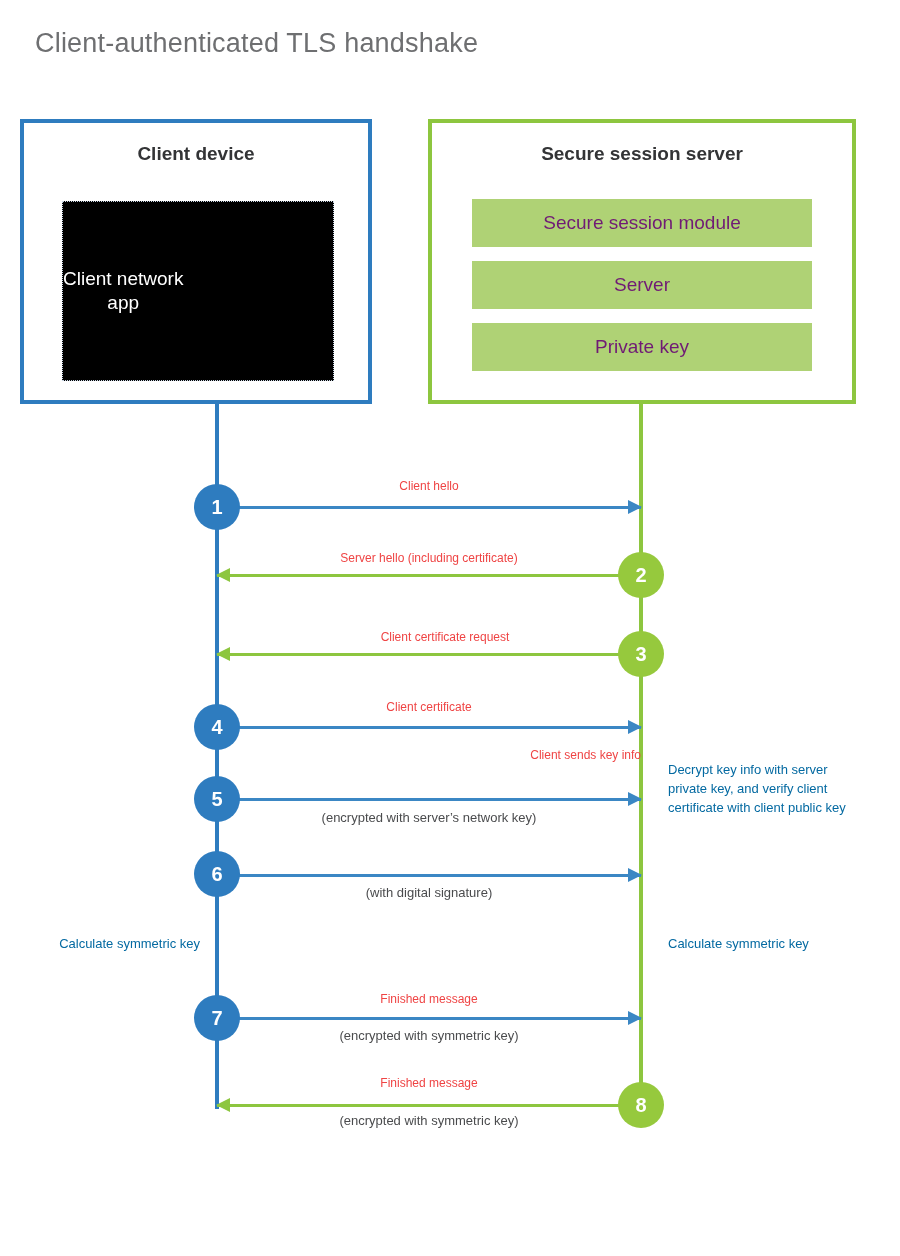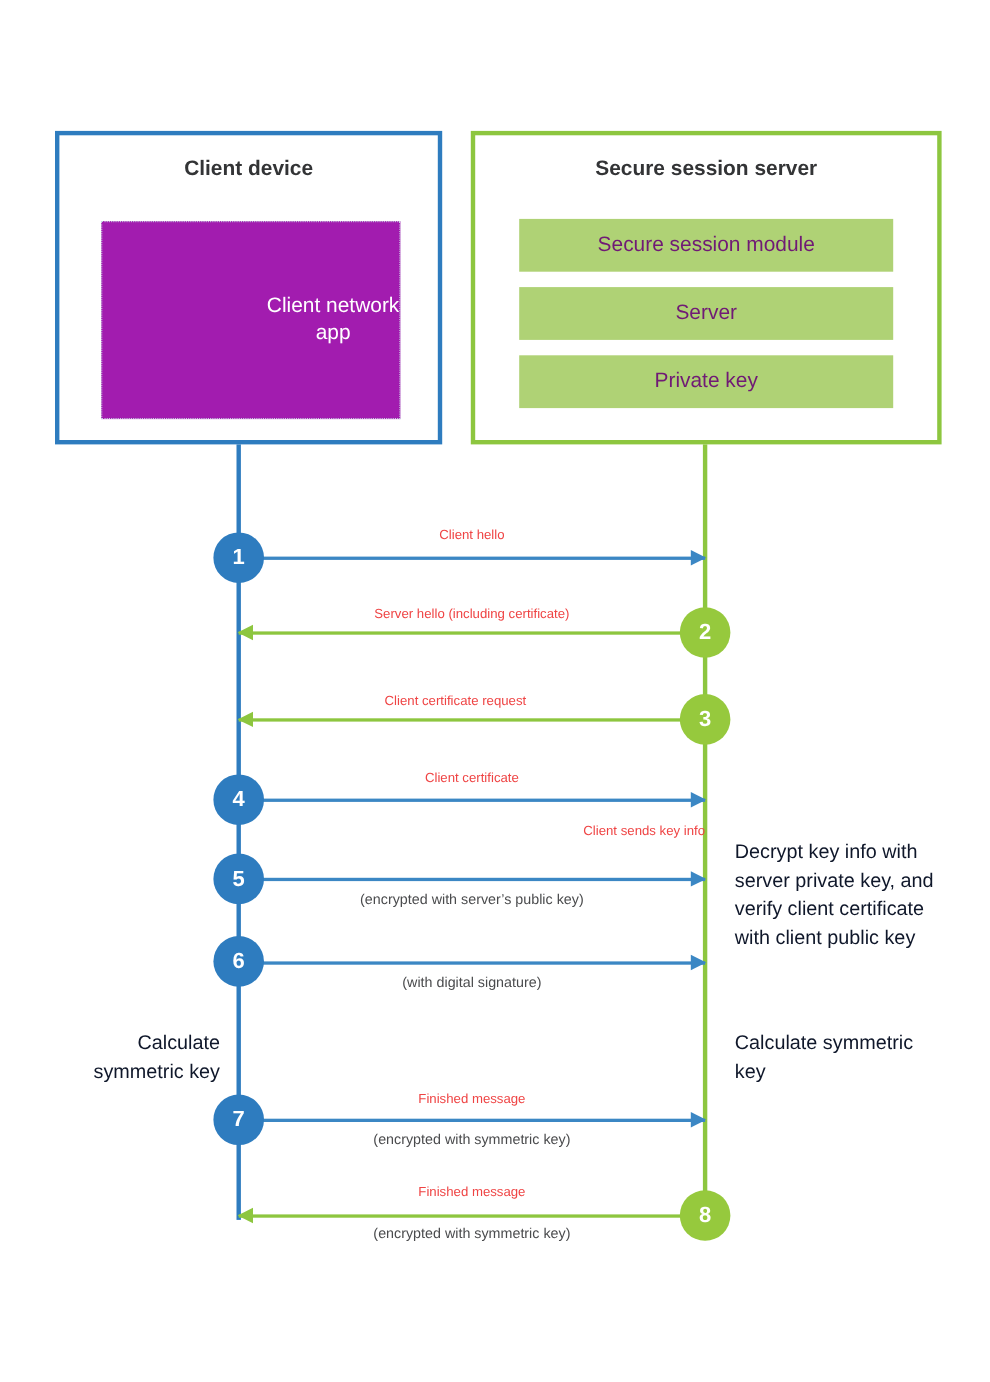--- a/index.html
+++ b/index.html
@@ -30,21 +30,21 @@
     letter-spacing: 0.2px;
     white-space: nowrap;
   }
 
   
   .actor-box {
     position: absolute;
     background: #ffffff;
   }
   .actor-box.client {
-    left: 50px;
+    left: 20px;
     top: 119px;
     width: 352px;
     height: 285px;
     border: 4px solid #2e7cbf;
   }
   .actor-box.server {
     left: 428px;
     top: 119px;
     width: 428px;
     height: 285px;
@@ -59,25 +59,25 @@
     font-weight: bold;
     color: #333436;
   }
 
   .client-app-box {
     position: absolute;
     left: 38px;
     top: 78px;
     width: 272px;
     height: 180px;
-    background: #a21caf;
+    background: #000000;
     border: 1px dotted #c9d6e4;
     display: flex;
     align-items: center;
-    justify-content: flex-end;
+    justify-content: flex-start;
     text-align: center;
     color: #ffffff;
     font-size: 19px;
     font-weight: 300;
     line-height: 1.28;
   }
 
   .server-bars {
     position: absolute;
     left: 40px;
@@ -187,40 +187,41 @@
     text-align: center;
     font-size: 13px;
     font-weight: 400;
     color: #4a4b4d;
     white-space: nowrap;
   }
 
   
   .side-note {
     position: absolute;
-    font-size: 18px;
+    font-size: 13px;
     line-height: 1.45;
-    color: #0f172a;
+    color: #0369a1;
   }
   .side-note.right-of-server {
     left: 668px;
     width: 190px;
     text-align: left;
   }
   .side-note.left-of-client {
     left: 40px;
     width: 160px;
     text-align: right;
   }
 </style>
 </head>
 <body>
 
 <div class="diagram">
 
+  <div class="page-title">Client-authenticated TLS handshake</div>
 
   <div class="actor-box client">
     <div class="actor-title">Client device</div>
     <div class="client-app-box">
       <div>
         <div>Client network</div>
         <div>app</div>
       </div>
     </div>
   </div>
@@ -238,31 +239,31 @@
   <div class="lifeline server-line"></div>
 
   <div class="msg-label" style="left:217px; width:424px; top:479px;">Client hello</div>
   <div class="msg-arrow to-server" style="top:506px;"></div>
   <div class="step-circle client-side" style="top:484px;">1</div>
 
   <div class="msg-label" style="left:217px; width:424px; top:551px;">Server hello (including certificate)</div>
   <div class="msg-arrow to-client" style="top:574px;"></div>
   <div class="step-circle server-side" style="top:552px;">2</div>
 
-  <div class="msg-label" style="left:202px; width:424px; top:630px;">Client certificate request</div>
+  <div class="msg-label" style="left:233px; width:424px; top:630px;">Client certificate request</div>
   <div class="msg-arrow to-client" style="top:653px;"></div>
   <div class="step-circle server-side" style="top:631px;">3</div>
 
   <div class="msg-label" style="left:217px; width:424px; top:700px;">Client certificate</div>
   <div class="msg-arrow to-server" style="top:726px;"></div>
   <div class="step-circle client-side" style="top:704px;">4</div>
 
   <div class="msg-label" style="left:217px; width:424px; top:748px;text-align:right;">Client sends key info</div>
   <div class="msg-arrow to-server" style="top:798px;"></div>
-  <div class="msg-sublabel" style="left:217px; width:424px; top:810px;">(encrypted with server’s public key)</div>
+  <div class="msg-sublabel" style="left:217px; width:424px; top:810px;">(encrypted with server’s network key)</div>
   <div class="step-circle client-side" style="top:776px;">5</div>
 
   <div class="msg-arrow to-server" style="top:874px;"></div>
   <div class="msg-sublabel" style="left:217px; width:424px; top:885px;">(with digital signature)</div>
   <div class="step-circle client-side" style="top:851px;">6</div>
 
   <div class="msg-label" style="left:217px; width:424px; top:992px;">Finished message</div>
   <div class="msg-arrow to-server" style="top:1017px;"></div>
   <div class="msg-sublabel" style="left:217px; width:424px; top:1028px;">(encrypted with symmetric key)</div>
   <div class="step-circle client-side" style="top:995px;">7</div>

